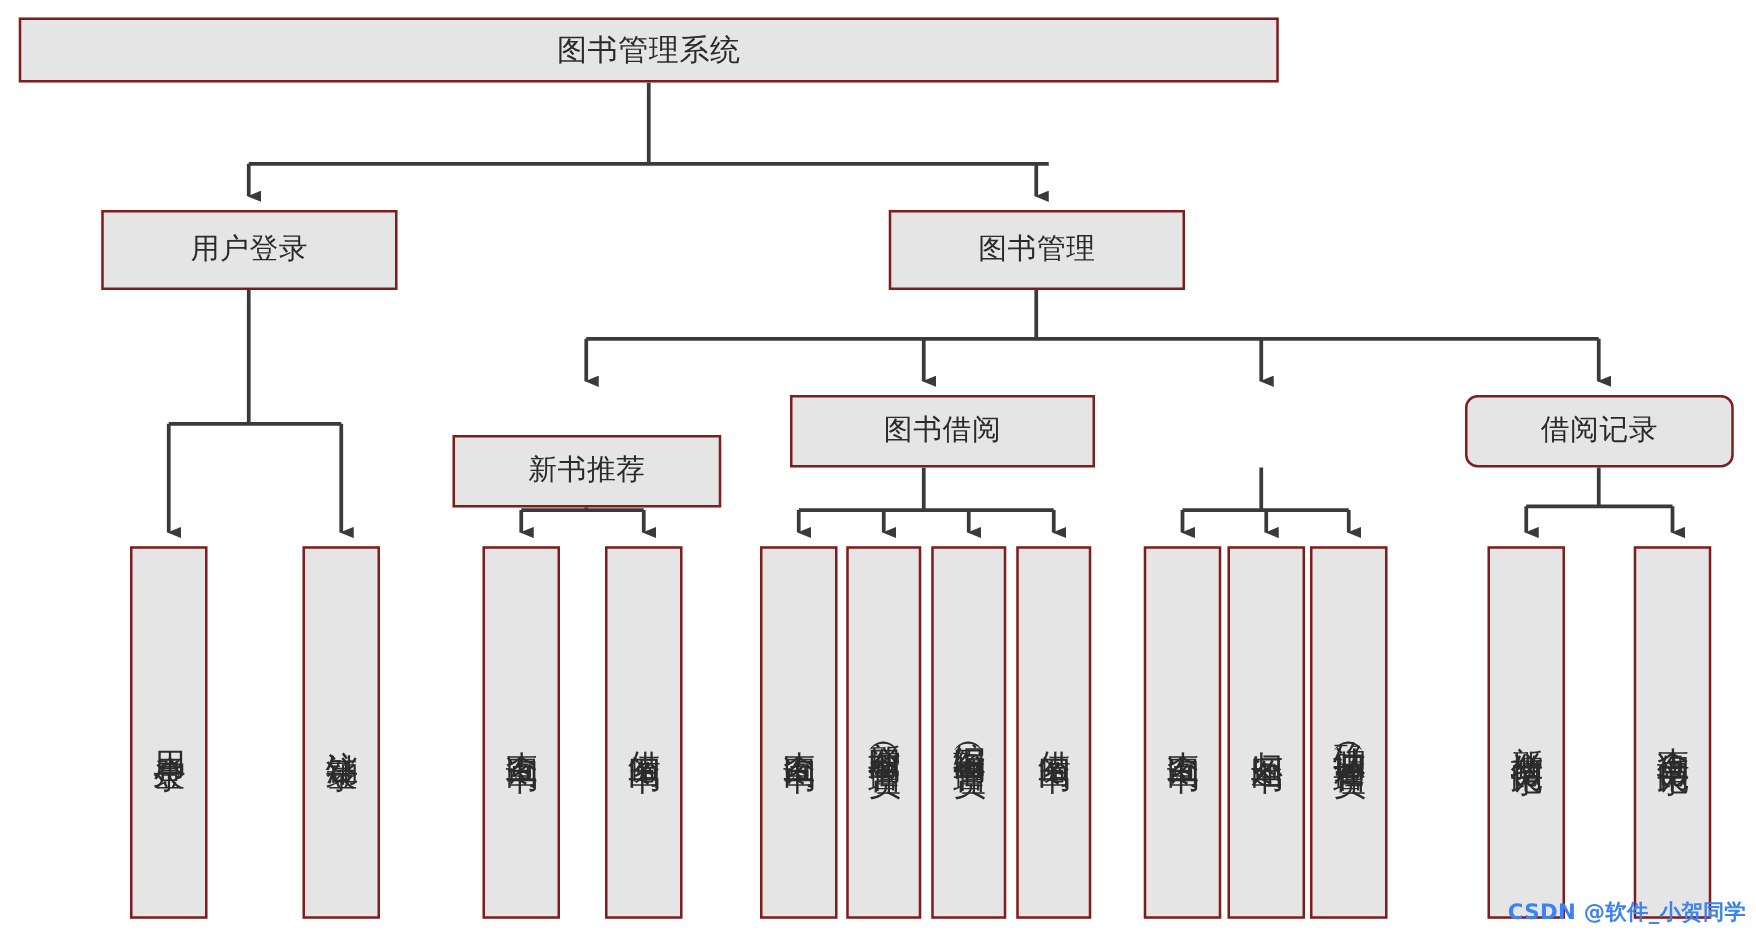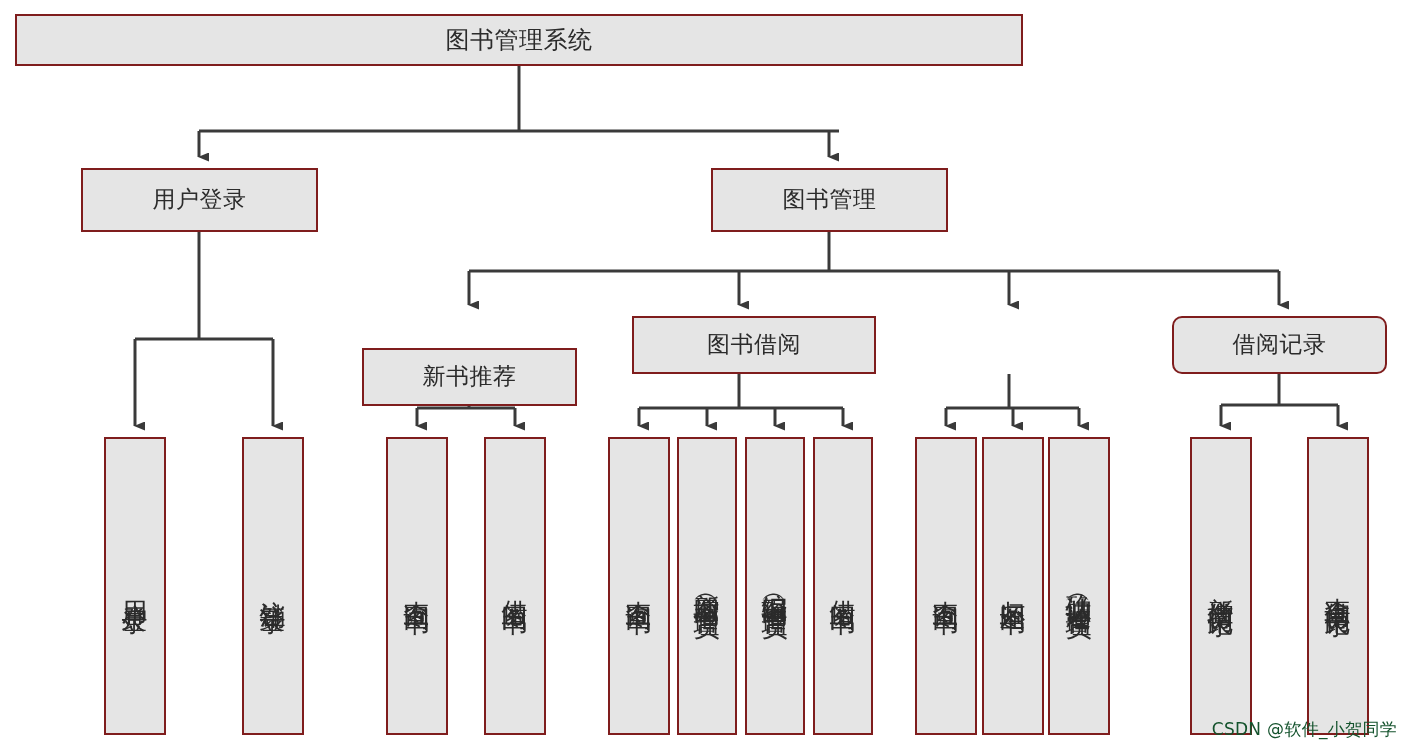--- a/index.html
+++ b/index.html
@@ -61,23 +61,24 @@
     line-height: 1.0;
     letter-spacing: 3px;
     max-height: 272px;
     overflow: visible;
   }
   #watermark {
     position: absolute;
     right: 8px;
     bottom: 6px;
     font-size: 17px;
-    color: #14532d;
+    color: #3b82f6;
     white-space: nowrap;
     letter-spacing: 0.3px;
+    font-weight: bold;
   }
 </style>
 </head>
 <body>
 
 <div id="diagram-root">
 
   <svg id="edge-layer" viewBox="0 0 1405 747" xmlns="http://www.w3.org/2000/svg">
     <defs>
       <marker id="arrowhead" markerWidth="9" markerHeight="11" refX="4.5" refY="10" orient="auto" markerUnits="userSpaceOnUse">

